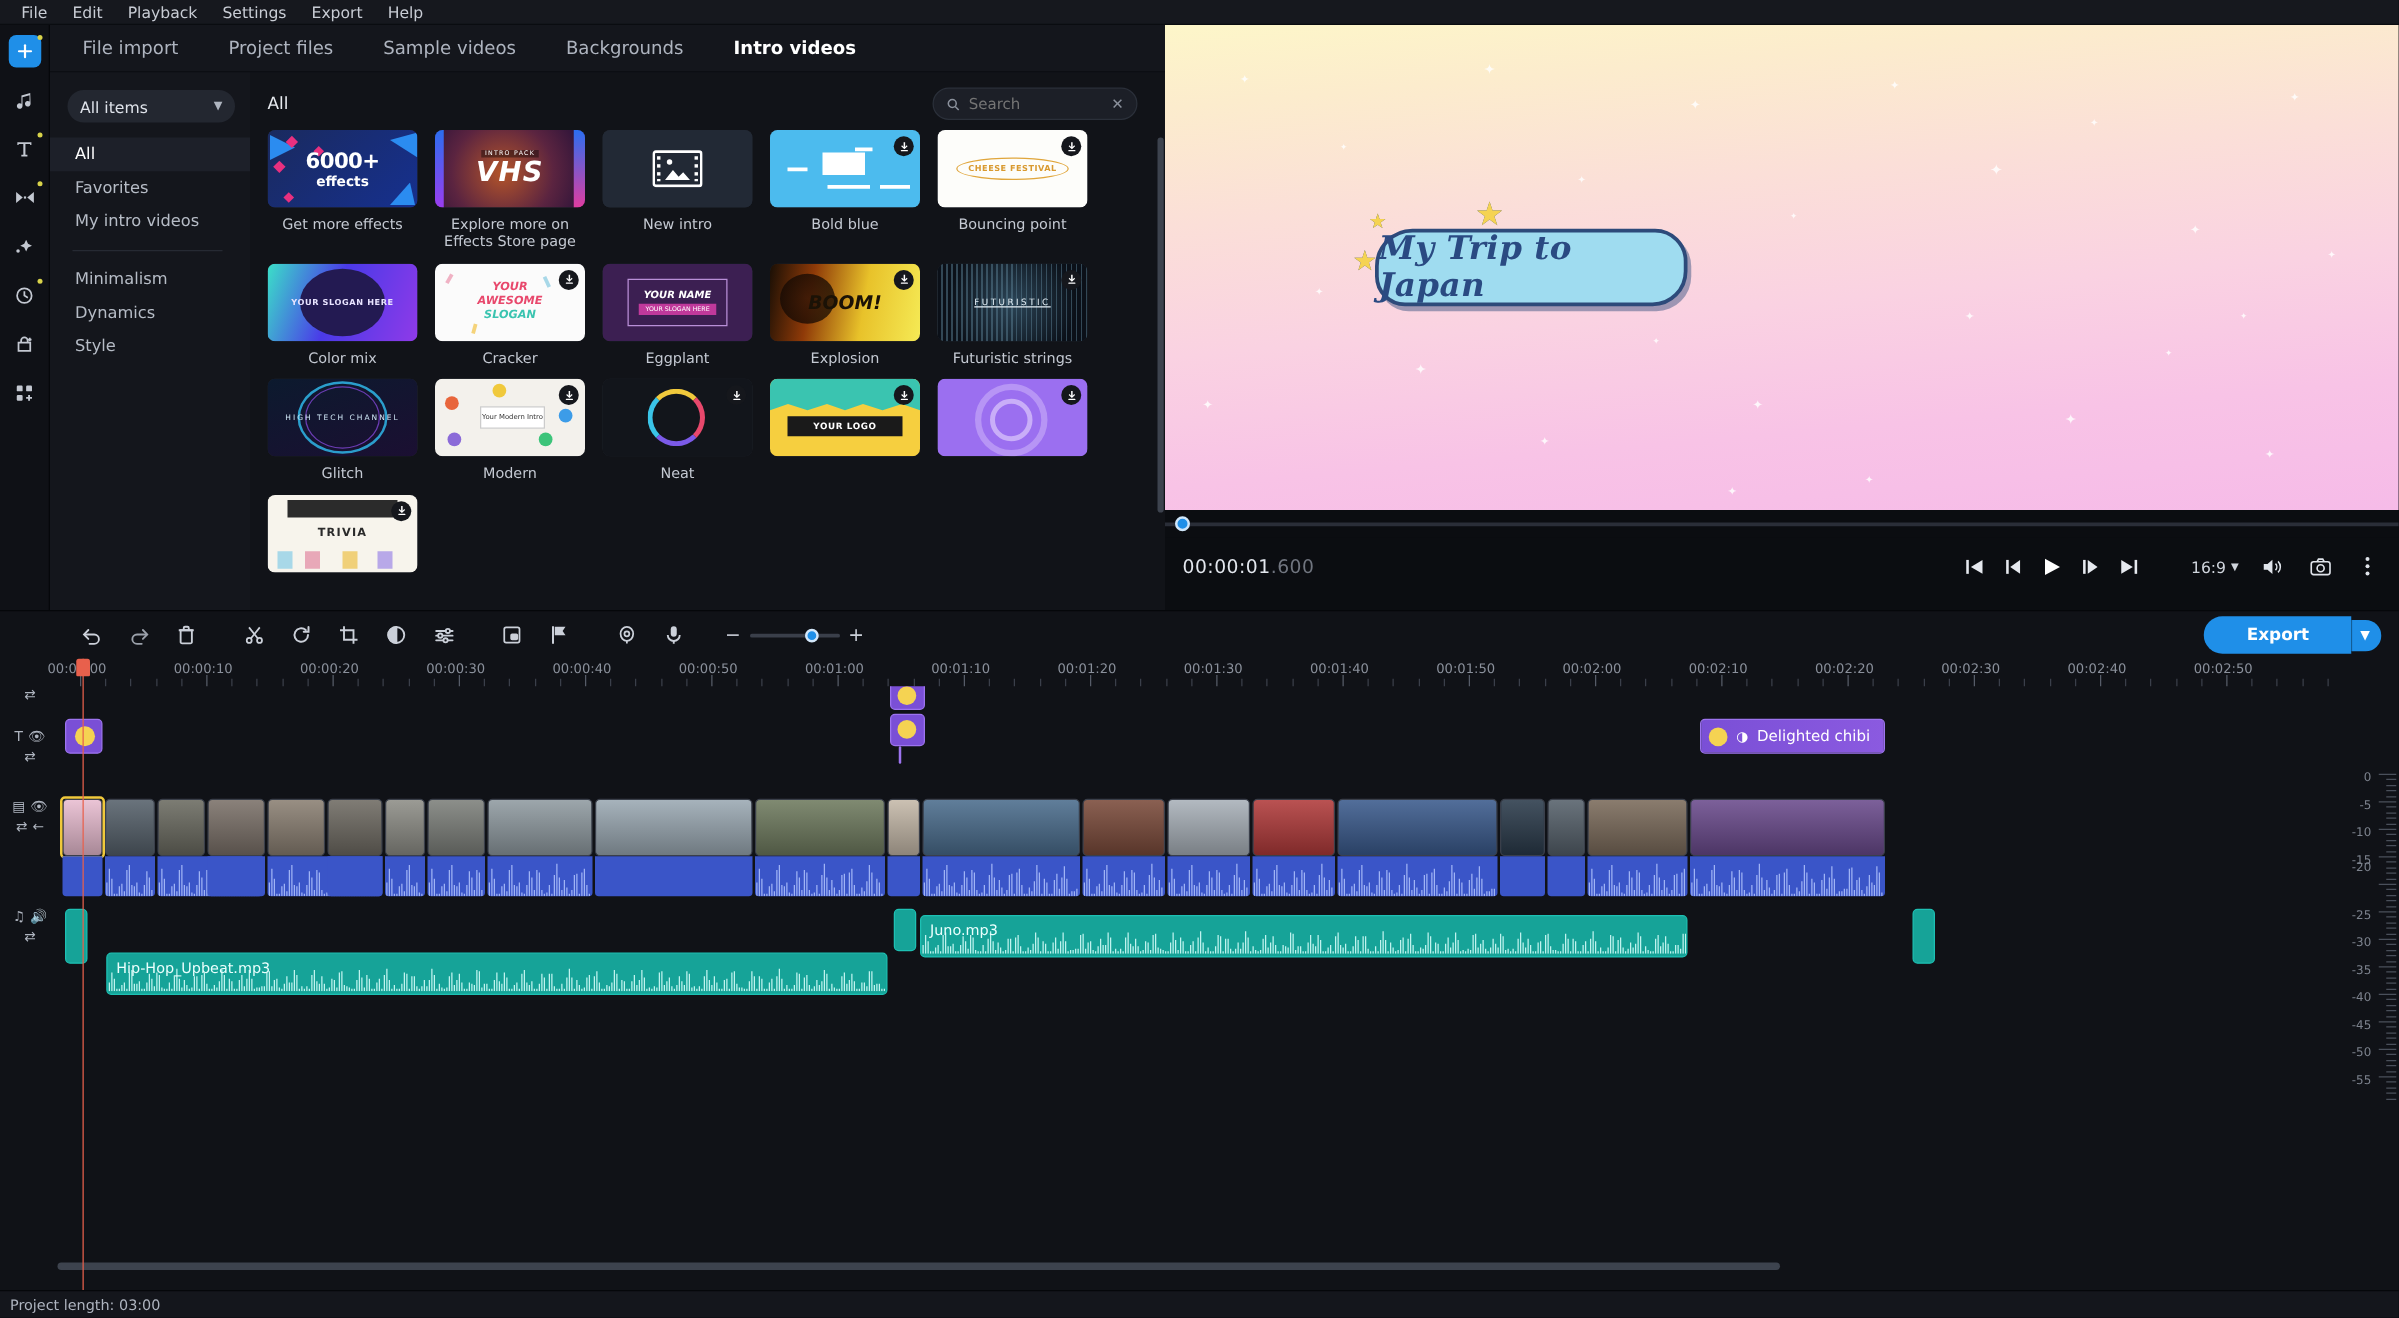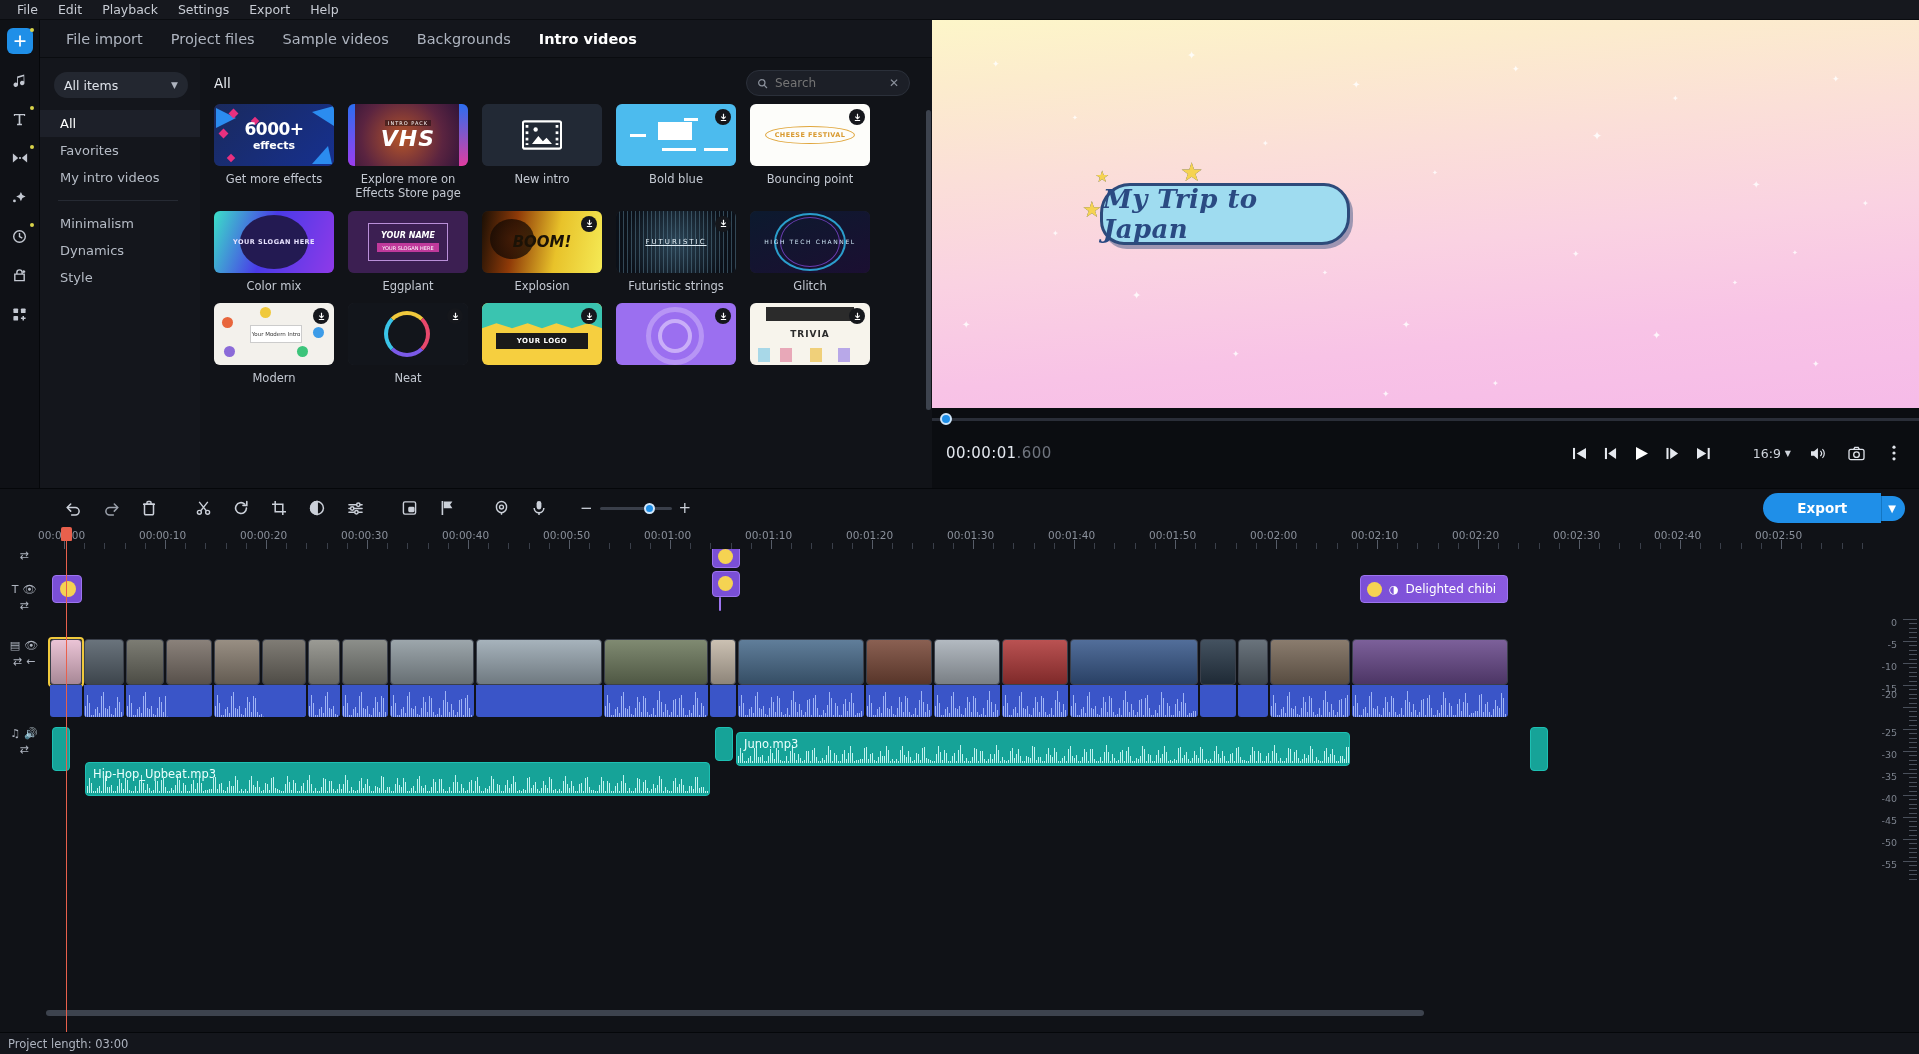--- a/index.html
+++ b/index.html
@@ -27,21 +27,21 @@
     border-right:1px solid #05070a;
   }
   .rail-btn{ width:26px;height:26px;display:flex;align-items:center;justify-content:center;
     position:relative; border-radius:6px; color:#c3c8d1; cursor:pointer;}
   .rail-btn.primary{ background:#1f8fe8; color:#fff; }
   .rail-btn .dot{ position:absolute; top:0px; right:-1px; width:4px;height:4px;border-radius:50%;
     background:#d8d34a; }
 
   
   #browser{ flex:1 1 auto; background:#14161c; position:relative; min-width:0; }
-  #tabs{ height:38px; display:flex; align-items:center; gap:4px; padding-left:14px;
+  #tabs{ height:38px; display:flex; align-items:center; gap:16px; padding-left:14px;
          border-bottom:1px solid #0a0c10; background:#14161c;}
   #tabs .tab{ font-size:14.5px; color:#aeb4bf; padding:8px 12px; cursor:pointer; }
   #tabs .tab.active{ color:#ffffff; font-weight:bold; }
 
   #browser-body{ position:absolute; top:38px; left:0; right:0; bottom:0; display:flex; }
   #cats{ width:160px; flex:0 0 160px; padding:14px 0 0 0; background:#14161c; }
   #dropdown{
     margin:0 12px 12px 14px; height:26px; background:#232730; border-radius:13px;
     display:flex; align-items:center; justify-content:space-between; padding:0 10px;
     font-size:12.5px; color:#dfe3ea; cursor:pointer;
@@ -365,20 +365,40 @@
                 </div>
                 <div class="cname">Bouncing point</div>
               </div>
               <div class="card">
                 <div class="thumb">
                   <div style="position:absolute;inset:0;background:linear-gradient(110deg,#3be0c8,#4a3ae8 45%,#8f3ae8);"></div>
                   <div style="position:absolute;left:26px;top:4px;width:68px;height:54px;border-radius:50%;background:#231a52;"></div>
                   <div style="position:absolute;inset:0;display:flex;align-items:center;justify-content:center;font-size:6.5px;color:#e8e3ff;font-weight:bold;letter-spacing:.5px;">YOUR SLOGAN HERE</div>
                 </div>
                 <div class="cname">Color mix</div>
+              </div>
+              <div class="card">
+                <div class="thumb">
+                  <div style="position:absolute;inset:0;background:#fbfbfb;"></div>
+                  <div style="position:absolute;left:10px;top:8px;width:3px;height:8px;background:#f0b2c4;transform:rotate(30deg);"></div>
+                  <div style="position:absolute;left:88px;top:10px;width:3px;height:9px;background:#a8d8e8;transform:rotate(-25deg);"></div>
+                  <div style="position:absolute;left:30px;bottom:6px;width:3px;height:8px;background:#f5d37a;transform:rotate(15deg);"></div>
+                  <div style="position:absolute;inset:0;display:flex;flex-direction:column;align-items:center;justify-content:center;line-height:1.25;">
+                    <div style="font-size:9px;font-weight:bold;font-style:italic;color:#e8486c;">YOUR</div>
+                    <div style="font-size:9px;font-weight:bold;font-style:italic;color:#e8486c;">AWESOME</div>
+                    <div style="font-size:9px;font-weight:bold;font-style:italic;color:#3ac4b0;">SLOGAN</div>
+                  </div>
+                  <div class="dl">
+                    <svg viewBox="0 0 12 12" fill="#fff">
+                      <path d="M5.2 1h1.6v5l1.7-1.7.9.9L6 8.6 2.6 5.2l.9-.9L5.2 6z"></path>
+                      <rect x="2.2" y="9.3" width="7.6" height="1.3" rx=".6"></rect>
+                    </svg>
+                  </div>
+                </div>
+                <div class="cname">Cracker</div>
               </div>
               <div class="card">
                 <div class="thumb">
                   <div style="position:absolute;inset:0;background:#3c1f52;"></div>
                   <div style="position:absolute;left:20px;top:12px;right:20px;bottom:12px;border:1.4px solid #b98fd8;"></div>
                   <div style="position:absolute;inset:0;display:flex;flex-direction:column;align-items:center;justify-content:center;gap:3px;">
                     <div style="font-size:8px;font-weight:bold;font-style:italic;color:#fff;">YOUR NAME</div>
                     <div style="font-size:5px;color:#fff;background:#c0399b;padding:1.5px 5px;">YOUR SLOGAN HERE</div>
                   </div>
                 </div>

